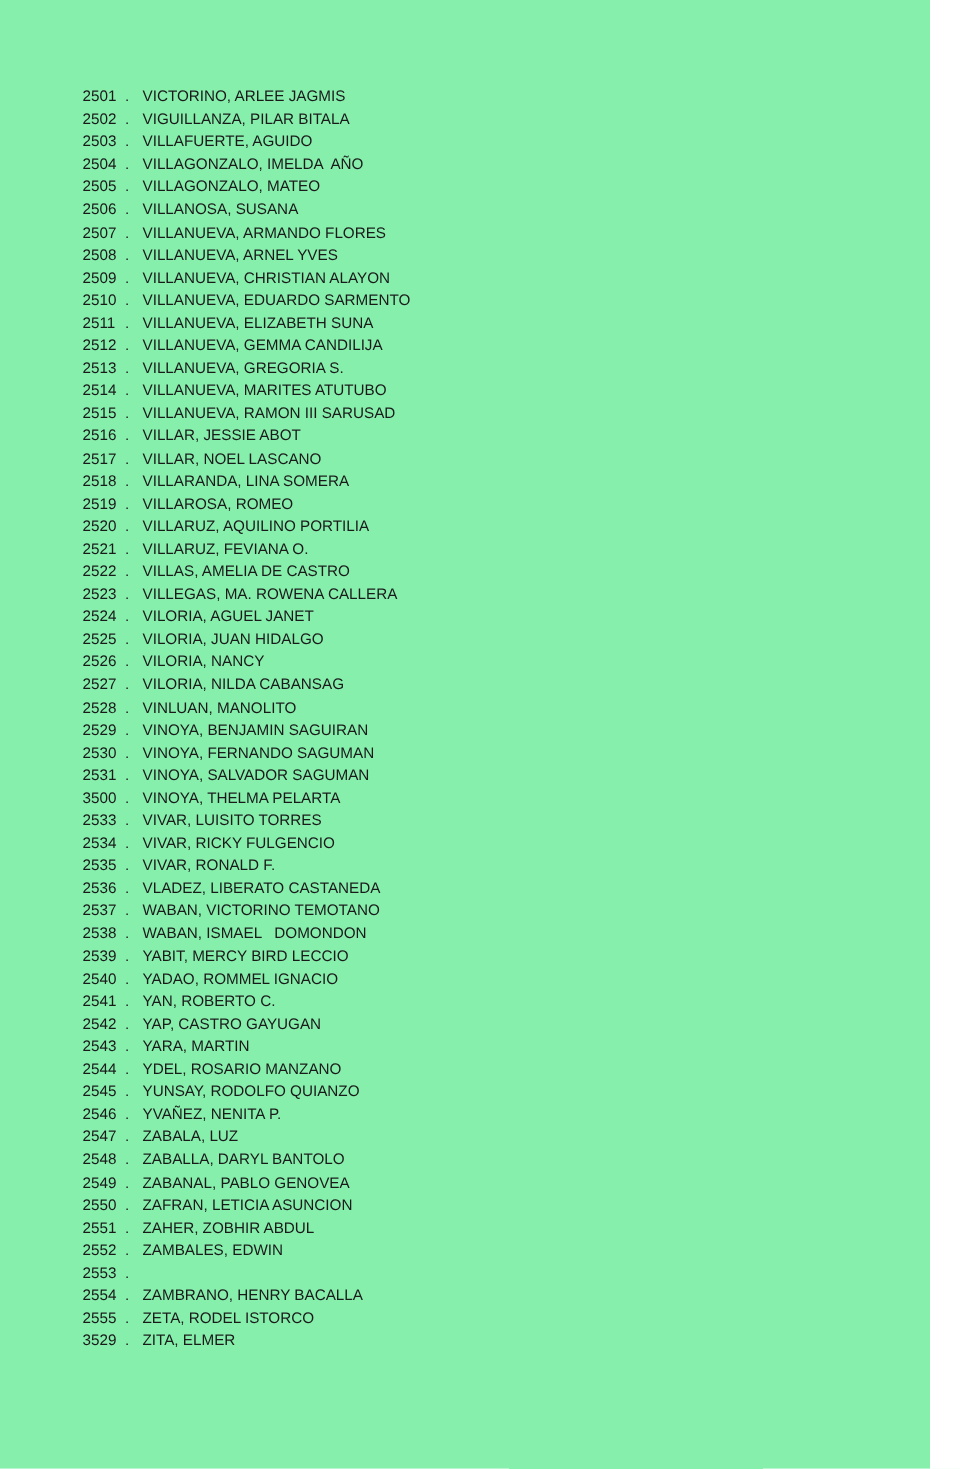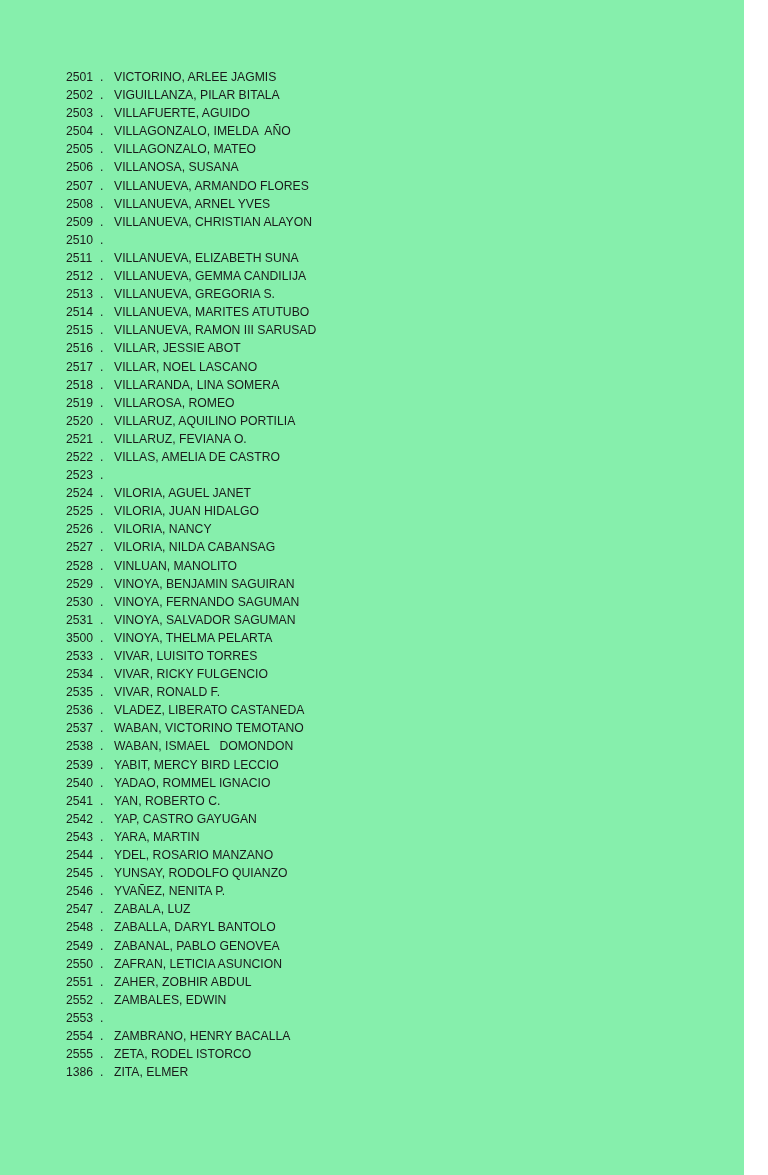--- a/index.html
+++ b/index.html
@@ -97,20 +97,21 @@
     <span class="name">VILLANUEVA, ARNEL YVES</span>
   </li>
       <li class="row">
     <span class="num">2509</span>
     <span class="dot">.</span>
     <span class="name">VILLANUEVA, CHRISTIAN ALAYON</span>
   </li>
       <li class="row">
     <span class="num">2510</span>
     <span class="dot">.</span>
+    <span class="name">VILLANUEVA, EDUARDO SARMENTO</span>
   </li>
       <li class="row">
     <span class="num">2511</span>
     <span class="dot">.</span>
     <span class="name">VILLANUEVA, ELIZABETH SUNA</span>
   </li>
       <li class="row">
     <span class="num">2512</span>
     <span class="dot">.</span>
     <span class="name">VILLANUEVA, GEMMA CANDILIJA</span>
@@ -161,20 +162,21 @@
     <span class="name">VILLARUZ, FEVIANA O.</span>
   </li>
       <li class="row">
     <span class="num">2522</span>
     <span class="dot">.</span>
     <span class="name">VILLAS, AMELIA DE CASTRO</span>
   </li>
       <li class="row">
     <span class="num">2523</span>
     <span class="dot">.</span>
+    <span class="name">VILLEGAS, MA. ROWENA CALLERA</span>
   </li>
       <li class="row">
     <span class="num">2524</span>
     <span class="dot">.</span>
     <span class="name">VILORIA, AGUEL JANET</span>
   </li>
       <li class="row">
     <span class="num">2525</span>
     <span class="dot">.</span>
     <span class="name">VILORIA, JUAN HIDALGO</span>
@@ -322,18 +324,18 @@
     <span class="num">2554</span>
     <span class="dot">.</span>
     <span class="name">ZAMBRANO, HENRY BACALLA</span>
   </li>
       <li class="row">
     <span class="num">2555</span>
     <span class="dot">.</span>
     <span class="name">ZETA, RODEL ISTORCO</span>
   </li>
       <li class="row">
-    <span class="num">1386</span>
+    <span class="num">3529</span>
     <span class="dot">.</span>
     <span class="name">ZITA, ELMER</span>
   </li>
     </ul>
 </div>
 
 </body></html>

